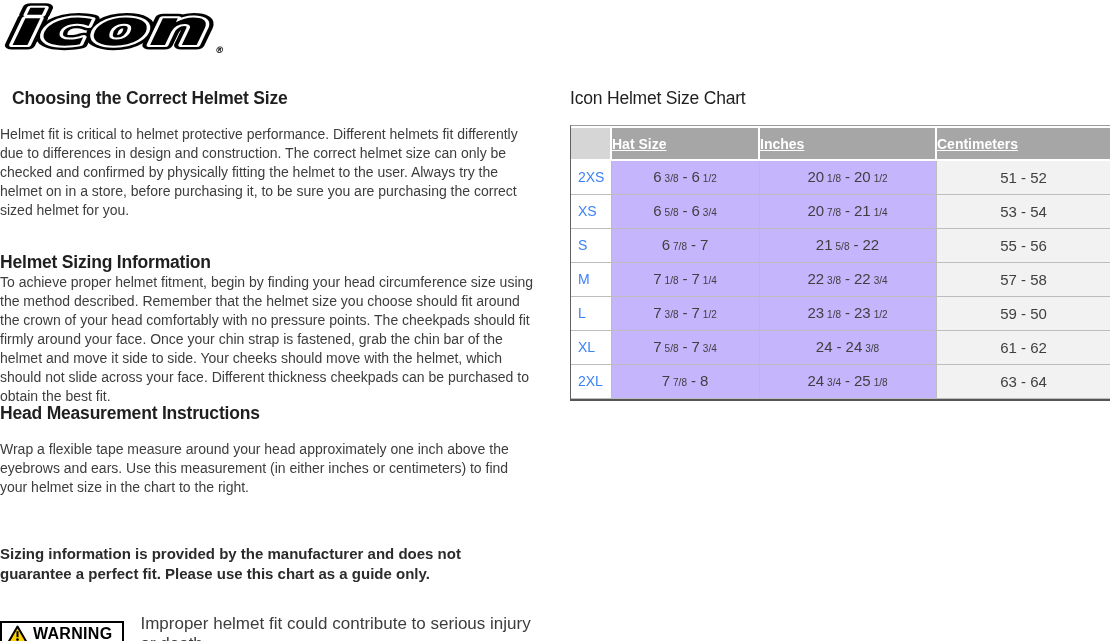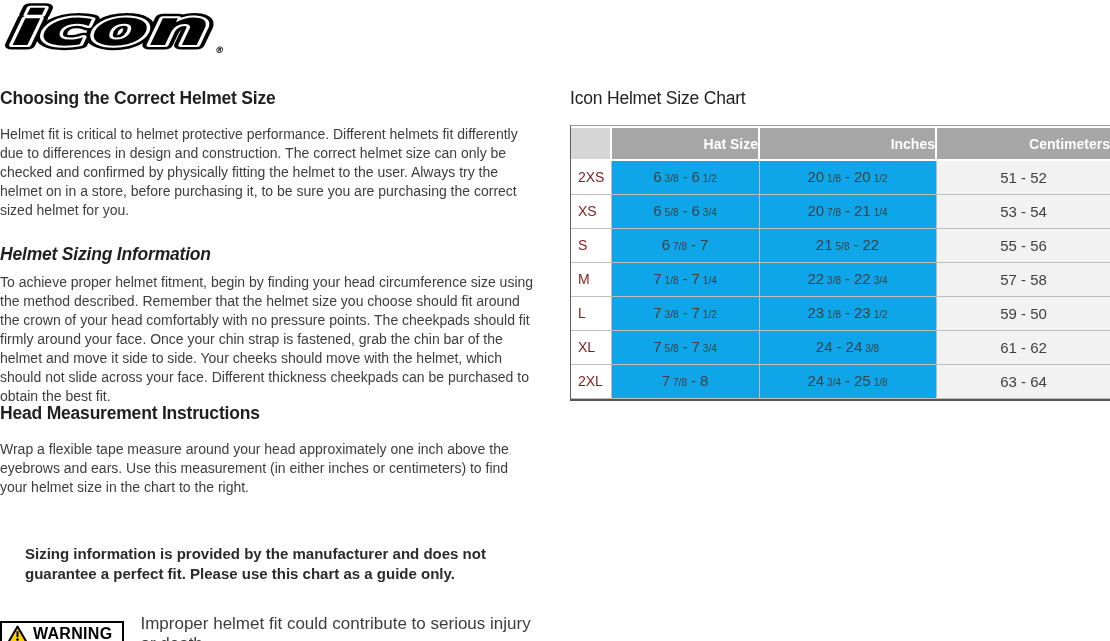--- a/index.html
+++ b/index.html
@@ -19,27 +19,27 @@
   .col-right { position: absolute; left: 570px; top: 0; width: 540px; }
 
   h2.sec-heading {
     font-size: 17.5px; font-weight: bold; color: #1f1f1f;
     letter-spacing: -0.2px; position: absolute; width: 536px;
   }
   p.sec-body {
     font-size: 14px; line-height: 19px; color: #3d3d3d;
     position: absolute; width: 536px;
   }
-  .h1 { top: 88px; }  .p1 { top: 125px; }
-  .h2 { top: 244px; font-style: italic; } .p2 { top: 273px; }
+  .h1 { top: 88px; padding-left: 12px; }  .p1 { top: 125px; }
+  .h2 { top: 252px; } .p2 { top: 273px; }
   .h3 { top: 403px; } .p3 { top: 440px; }
 
   .disclaimer {
     position: absolute; top: 544px; width: 524px;
-    font-size: 15px; font-weight: bold; line-height: 20px; color: #2b2b2b; padding-left: 25px;
+    font-size: 15px; font-weight: bold; line-height: 20px; color: #2b2b2b;
   }
 
   .warning-row {
     position: absolute; top: 614px; left: 0;
     display: flex; align-items: center; gap: 16px; width: 536px;
   }
   .warning-badge {
     display: inline-flex; align-items: center; gap: 5px;
     border: 2px solid #000; background: #fff;
     padding: 2px 10px 2px 5px; height: 27px;
@@ -59,33 +59,34 @@
     border-left: 1px solid #606060; border-bottom: 2px solid #565656;
     border-top: 1px solid #9b9b9b;
   }
   table.size-chart { border-collapse: collapse; width: 540px; table-layout: fixed; }
   .size-chart col.w-size { width: 40px; }
   .size-chart col.w-hat  { width: 148px; }
   .size-chart col.w-in   { width: 177px; }
   .size-chart col.w-cm   { width: 175px; }
   .size-chart th {
     height: 33px; background: #a6a6a6; color: #ffffff;
-    font-size: 14px; font-weight: bold; text-align: right;
+    font-size: 14px; font-weight: bold; text-align: left;
     border: 2px solid #ffffff;
+    text-decoration: underline;
   }
   .size-chart th.corner { background: #d6d6d6; border-left: none; }
   .size-chart td {
     height: 34px; text-align: center; vertical-align: middle;
     border: 1px solid #bdbdbd; color: #3f3f3f;
   }
   .size-chart td.c-size {
     background: #ffffff; text-align: left; padding-left: 7px;
-    font-size: 14px; color: #7f1d1d; border-left: none;
+    font-size: 14px; color: #3b82f6; border-left: none;
   }
-  .size-chart td.c-hat, .size-chart td.c-in { background: #0ea5e9; }
+  .size-chart td.c-hat, .size-chart td.c-in { background: #c4b5fd; }
   .size-chart td.c-cm { background: #f2f2f2; font-size: 15px; }
   .size-chart .num  { font-size: 15px; }
   .size-chart .frac { font-size: 10px; margin-left: 3px; }
   .size-chart .sep  { font-size: 15px; margin: 0 4px; }
 </style>
 </head>
 <body>
 
 <div class="logo">
   <svg width="240" height="54" viewBox="0 0 240 54">

